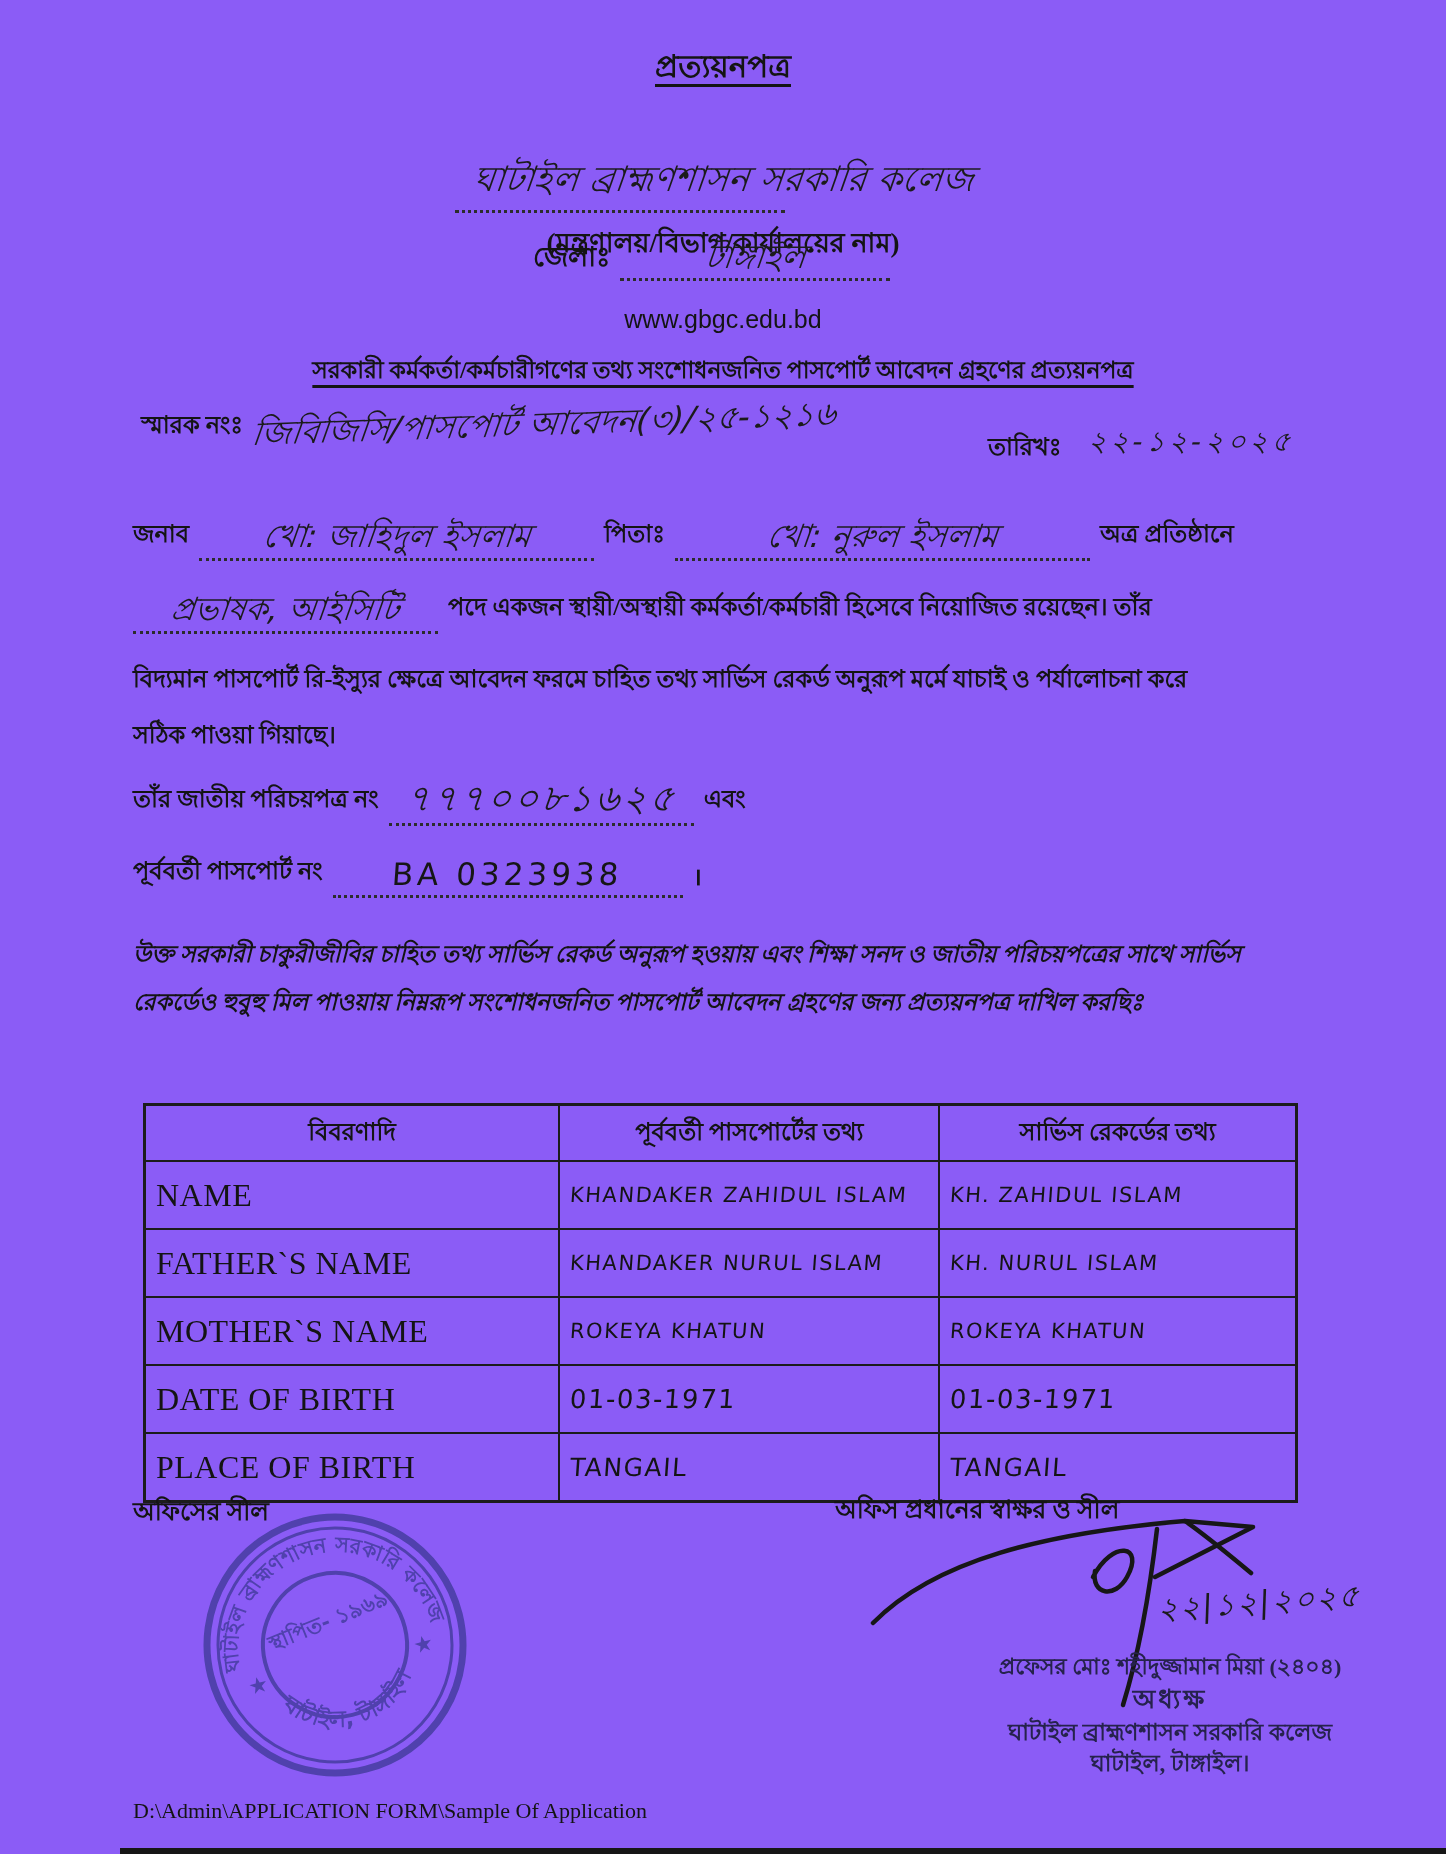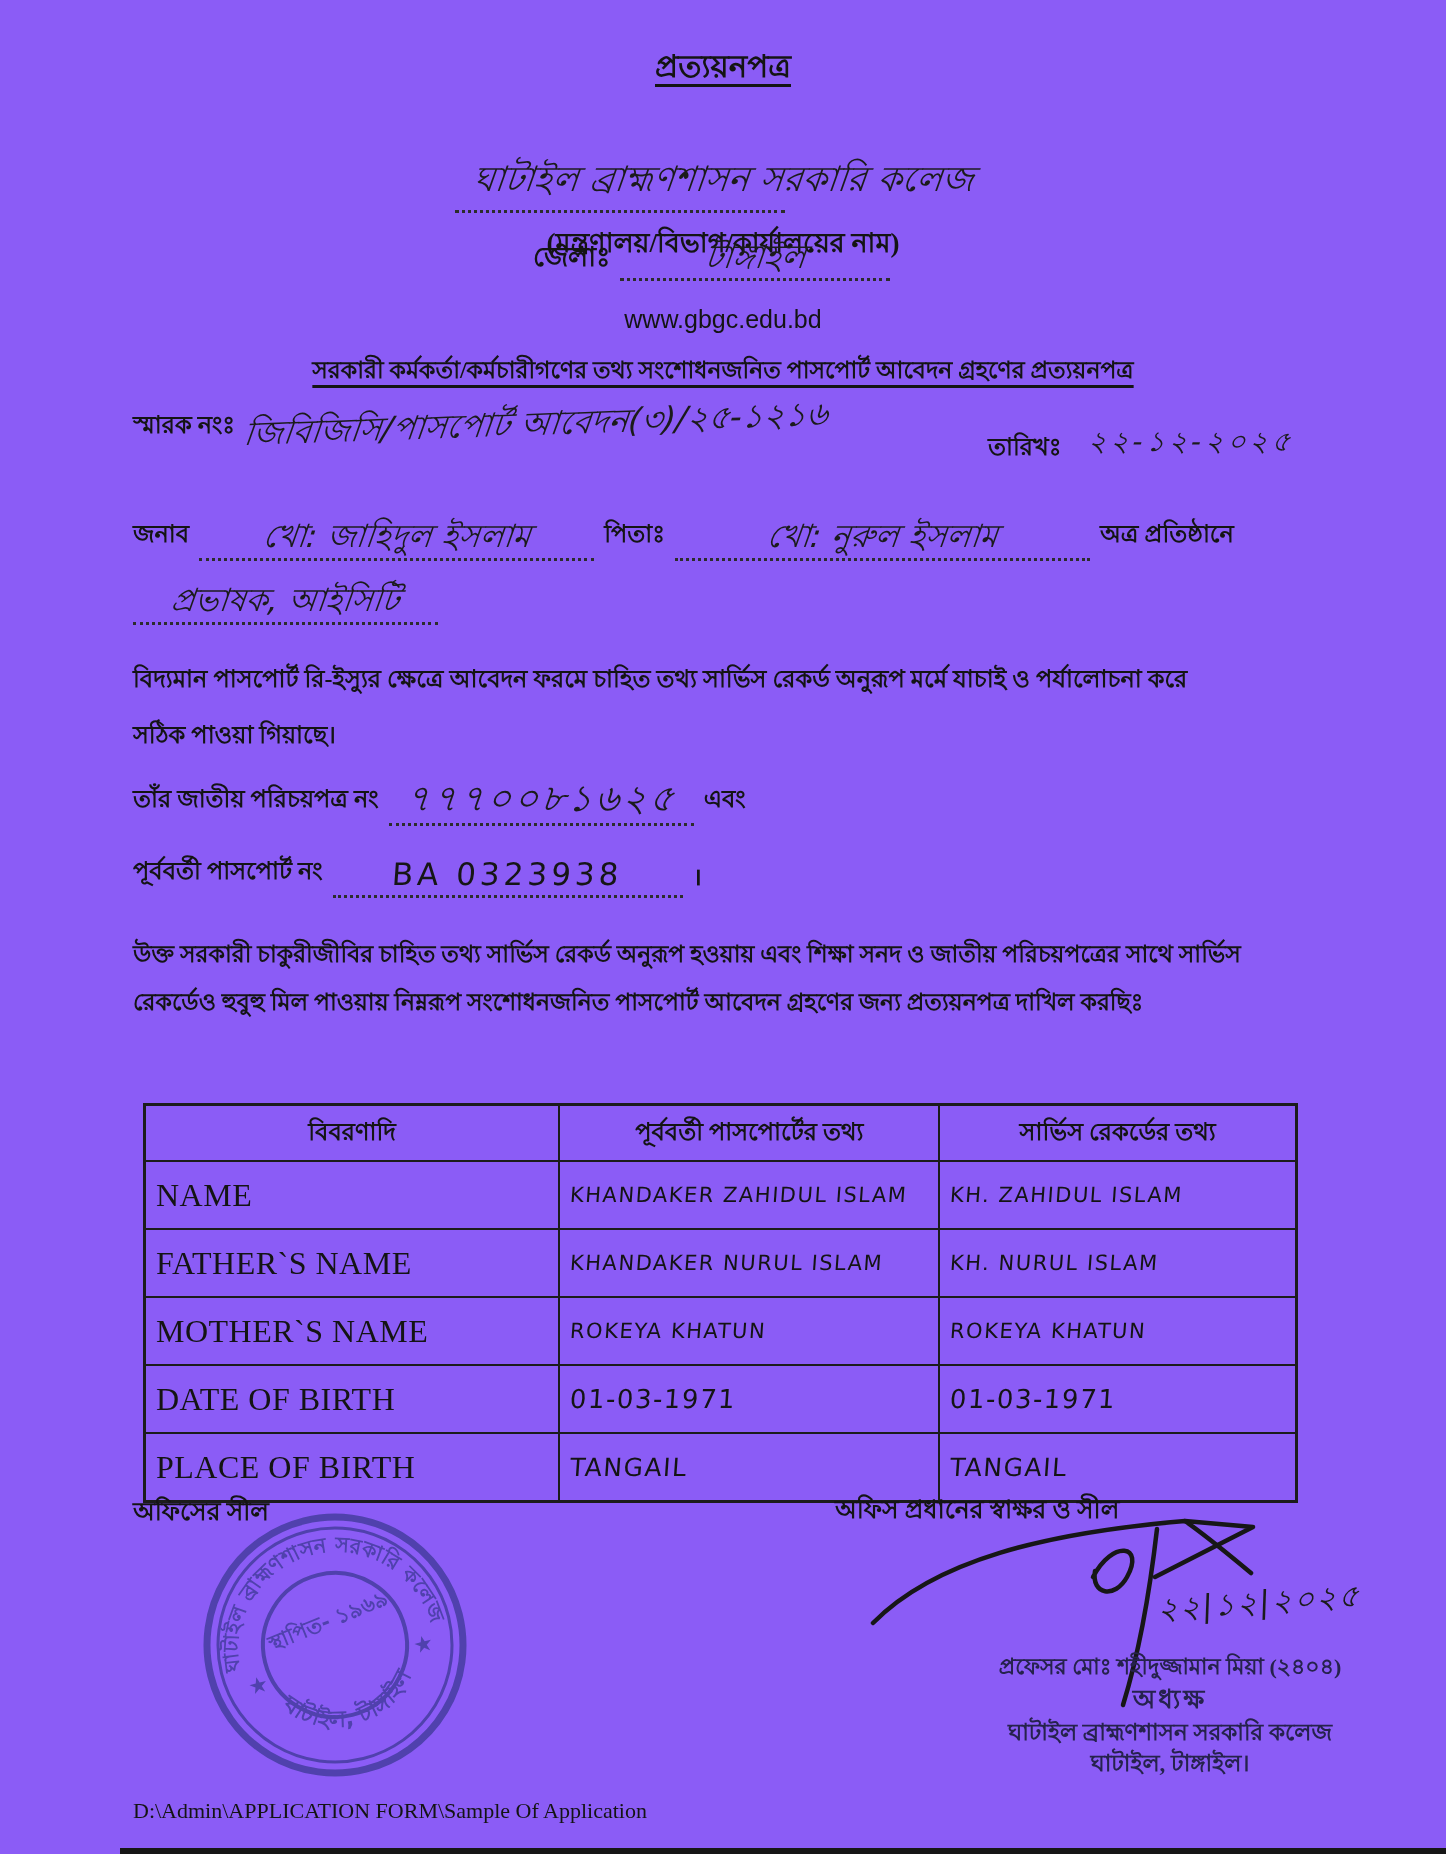--- a/index.html
+++ b/index.html
@@ -71,21 +71,21 @@
       <span class="hw" style="font-size:33px; position:relative; top:-3px;">টাঙ্গাইল</span>
     </span>
   </div>
 
   <div class="abs center" style="top:305px; font-size:25px; font-family:'Liberation Sans',sans-serif;">www.gbgc.edu.bd</div>
 
   <div class="abs center" style="top:352px; font-size:23.5px;">
     <span class="b u">সরকারী কর্মকর্তা/কর্মচারীগণের তথ্য সংশোধনজনিত পাসপোর্ট আবেদন গ্রহণের প্রত্যয়নপত্র</span>
   </div>
 
-  <div class="abs flexline" style="top:398px; left:133px;">
+  <div class="abs flexline" style="top:398px; left:141px;">
     <span class="lbl" style="padding-bottom:8px;">স্মারক নংঃ</span>
     <span class="hw" style="font-size:33px; transform:skewX(-8deg) rotate(-2deg);">জিবিজিসি/পাসপোর্ট আবেদন(৩)/২৫-১২১৬</span>
   </div>
   <div class="abs lbl" style="top:428px; left:988px;">তারিখঃ</div>
   <div class="abs hw" style="top:420px; left:1088px; font-size:28px; letter-spacing:4px;">২২-১২-২০২৫</div>
 
   <div class="abs flexline" style="top:515px; left:133px;">
     <span class="lbl" style="padding-bottom:6px;">জনাব</span>
     <span class="fill" style="width:395px;">
       <span class="hw" style="font-size:32px; position:relative; top:-4px;">খো: জাহিদুল ইসলাম</span>
@@ -94,20 +94,21 @@
     <span class="fill" style="width:415px;">
       <span class="hw" style="font-size:32px; position:relative; top:-4px;">খো: নুরুল ইসলাম</span>
     </span>
     <span class="lbl" style="padding-bottom:6px;">অত্র প্রতিষ্ঠানে</span>
   </div>
 
   <div class="abs flexline" style="top:588px; left:133px;">
     <span class="fill" style="width:305px;">
       <span class="hw" style="font-size:32px; position:relative; top:-4px;">প্রভাষক, আইসিটি</span>
     </span>
+    <span class="lbl" style="padding-bottom:6px;">পদে একজন স্থায়ী/অস্থায়ী কর্মকর্তা/কর্মচারী হিসেবে নিয়োজিত রয়েছেন। তাঁর</span>
   </div>
 
   <div class="abs lbl" style="top:660px; left:133px;">বিদ্যমান পাসপোর্ট রি-ইস্যুর ক্ষেত্রে আবেদন ফরমে চাহিত তথ্য সার্ভিস রেকর্ড অনুরূপ মর্মে যাচাই ও পর্যালোচনা করে</div>
   <div class="abs lbl" style="top:716px; left:133px;">সঠিক পাওয়া গিয়াছে।</div>
 
   <div class="abs flexline" style="top:780px; left:133px;">
     <span class="lbl" style="padding-bottom:6px;">তাঁর জাতীয় পরিচয়পত্র নং</span>
     <span class="fill" style="width:305px;">
       <span class="hw" style="font-size:37px; position:relative; top:-4px; letter-spacing:3px;">৭৭৭০০৮১৬২৫</span>
     </span>
@@ -115,21 +116,21 @@
   </div>
 
   <div class="abs flexline" style="top:852px; left:133px;">
     <span class="lbl" style="padding-bottom:6px;">পূর্ববর্তী পাসপোর্ট নং</span>
     <span class="fill" style="width:350px;">
       <span class="hw-en" style="font-size:31px; position:relative; top:-4px; letter-spacing:4px;">BA 0323938</span>
     </span>
     <span class="lbl" style="padding-bottom:6px;">।</span>
   </div>
 
-  <div class="abs" style="top:930px; left:133px; width:1190px; font-size:23.5px; font-weight:bold; line-height:2.05;">উক্ত সরকারী চাকুরীজীবির চাহিত তথ্য সার্ভিস রেকর্ড অনুরূপ হওয়ায় এবং শিক্ষা সনদ ও জাতীয় পরিচয়পত্রের সাথে সার্ভিস রেকর্ডেও হুবুহু মিল পাওয়ায় নিম্নরূপ সংশোধনজনিত পাসপোর্ট আবেদন গ্রহণের জন্য প্রত্যয়নপত্র দাখিল করছিঃ</div>
+  <div class="abs" style="top:930px; left:133px; width:1190px; font-size:23.5px; font-weight:bold; line-height:2.05;font-style:italic;">উক্ত সরকারী চাকুরীজীবির চাহিত তথ্য সার্ভিস রেকর্ড অনুরূপ হওয়ায় এবং শিক্ষা সনদ ও জাতীয় পরিচয়পত্রের সাথে সার্ভিস রেকর্ডেও হুবুহু মিল পাওয়ায় নিম্নরূপ সংশোধনজনিত পাসপোর্ট আবেদন গ্রহণের জন্য প্রত্যয়নপত্র দাখিল করছিঃ</div>
 
   <div class="abs" style="top:1103px; left:143px;">
     <table class="cert">
       <colgroup>
           <col style="width:36%">
           <col style="width:33%">
           <col style="width:31%">
         </colgroup>
       <tbody>
       <tr>

